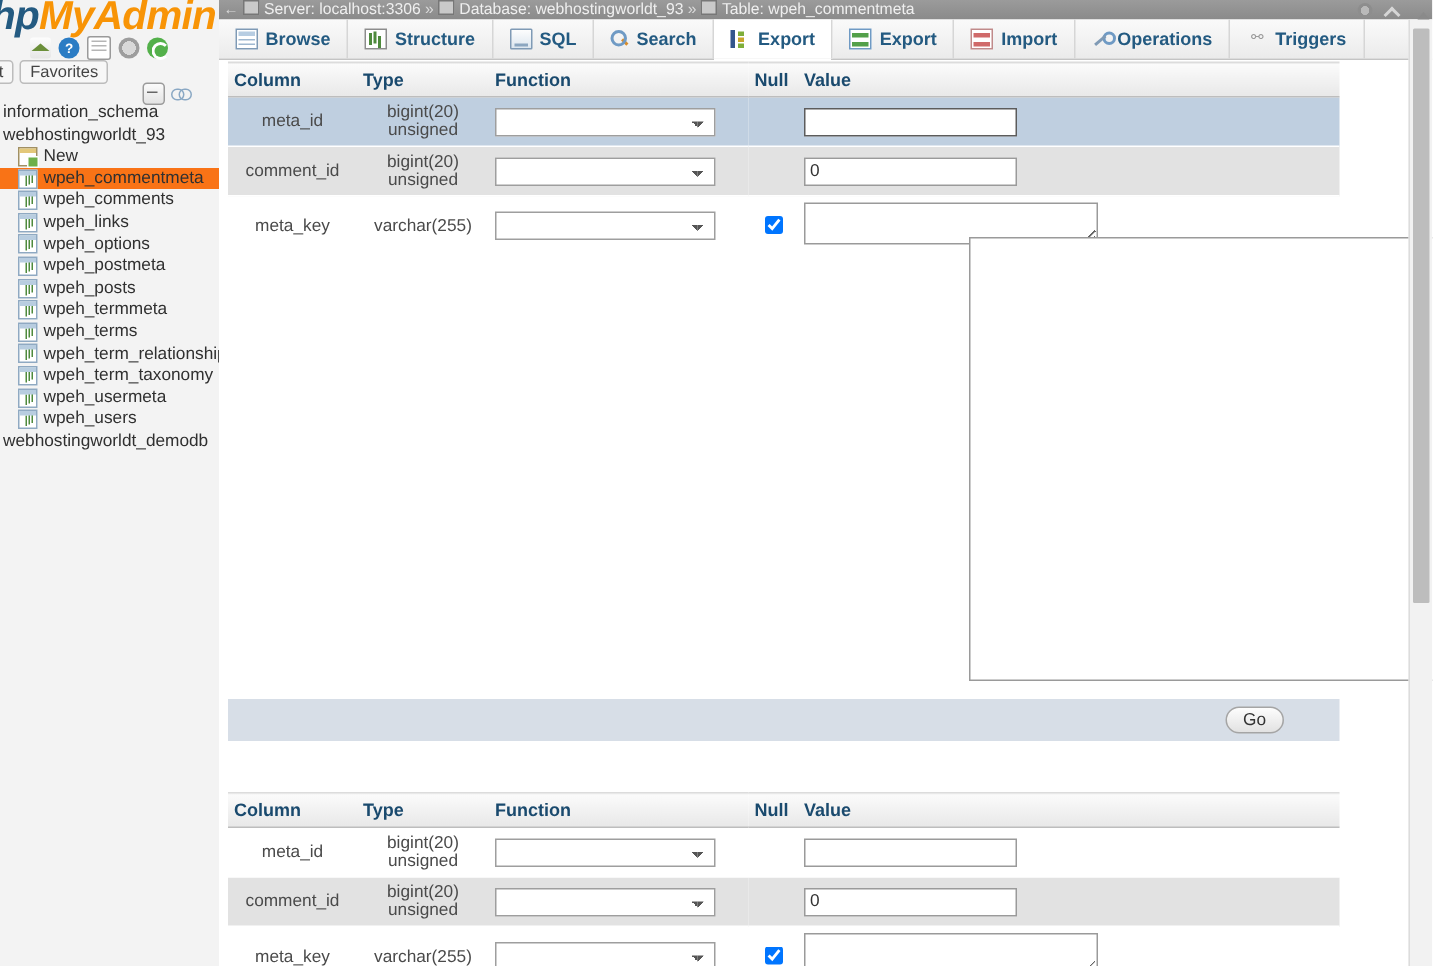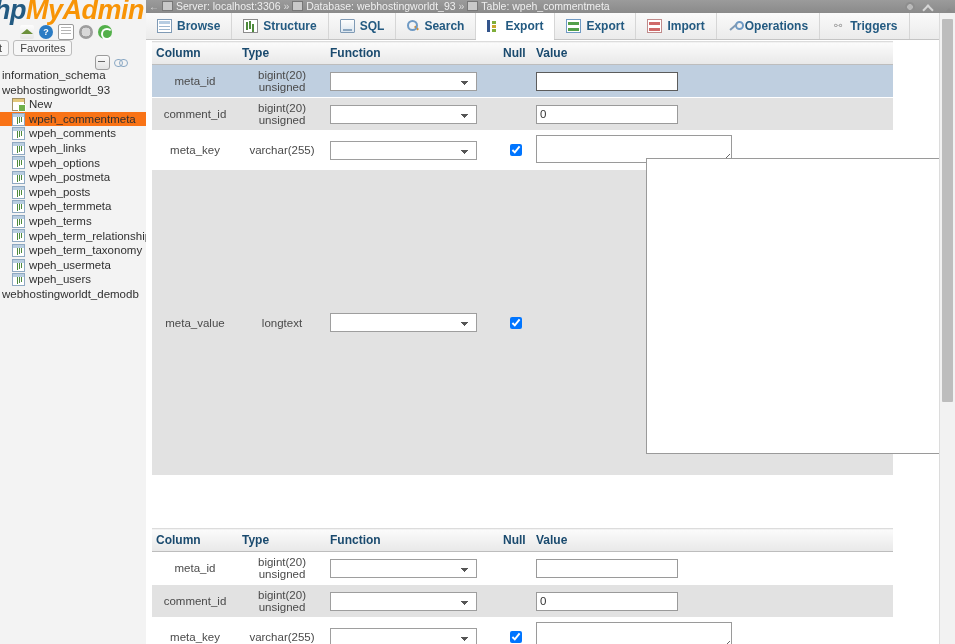--- a/index.html
+++ b/index.html
@@ -372,35 +372,31 @@
               <td class="c-null"></td>
               <td class="c-val"><input type="text" class="val" value="0" style=""></td>
             </tr>
             <tr class="r-odd">
               <td class="c-col">meta_key</td>
               <td class="c-type">varchar(255)</td>
               <td class="c-fn"><select class="fn"><option></option></select></td>
               <td class="c-null"><input type="checkbox" checked="" style=""></td>
               <td class="c-val"><textarea class="small" style=""></textarea></td>
             </tr>
-            <tr class="r-even" style="height: 306px;">
-              <td class="c-col">meta_value</td>
-              <td class="c-type">longtext</td>
-              <td class="c-fn"><select class="fn"><option></option></select></td>
-              <td class="c-null"><input type="checkbox" checked="" style=""></td>
-              <td class="c-val"></td>
-            </tr>
           </tbody>
         </table>
     </div>
 
     <div class="bigval">
       <textarea class="big" style=""></textarea>
     </div>
 
+    <div class="footerbar">
+      <button class="gobtn">Go</button>
+    </div>
 
     <div class="ignorerow">
       <input type="checkbox" id="ign" checked="" style="">
       <span>Ignore</span>
     </div>
 
     <div class="formwrap2">
       <table class="ftable" id="ftable-bottom">
           <thead>
             <tr>

